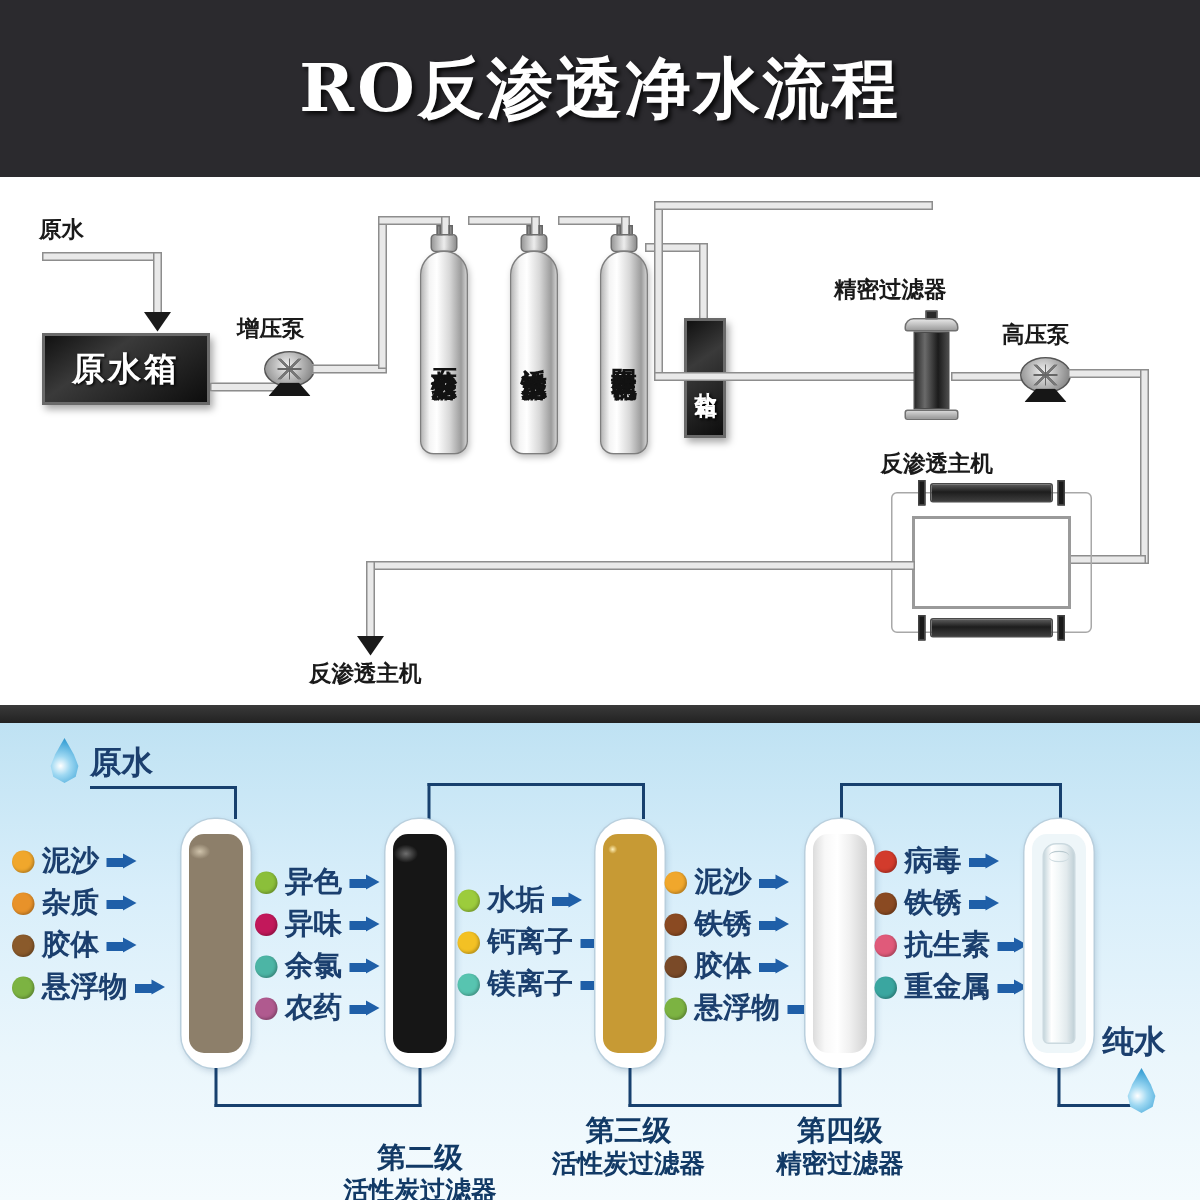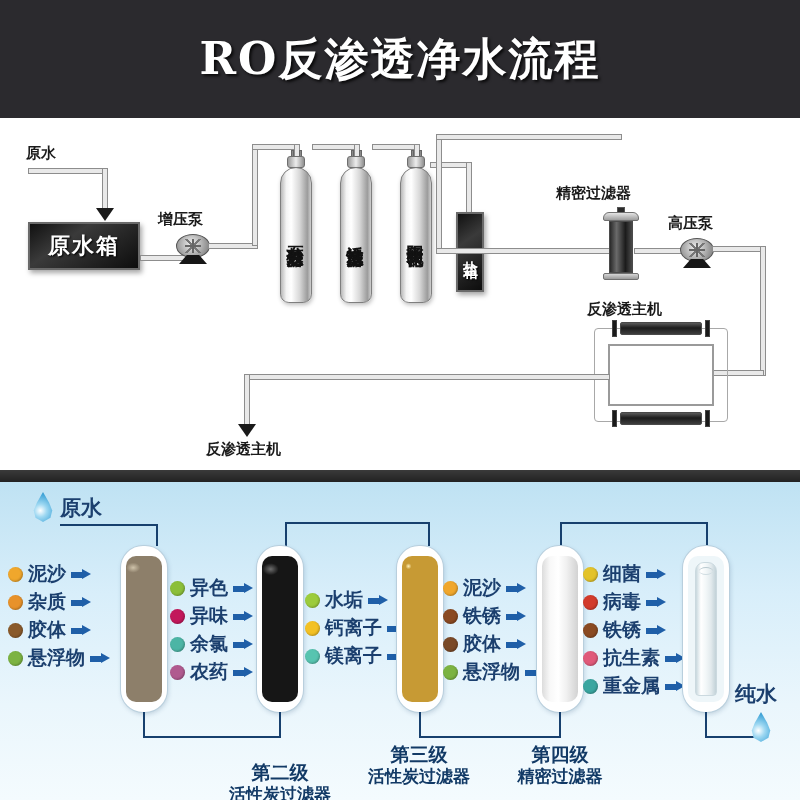--- a/index.html
+++ b/index.html
@@ -521,25 +521,20 @@
       </div>
     </div>
 
     <div class="cap-col" style="left:537px; top:64px; width:46px; height:166px;">
       <div class="cap-shell"></div>
       <div class="cap-fill f-pp"></div>
     </div>
 
     <div class="clist" style="left:583px; top:78px;">
       <div class="crow">
-        <div class="cicon" style="background:#e3c32a"></div>
-        <div class="ctext">细菌</div>
-        <div class="arr"></div>
-      </div>
-      <div class="crow">
         <div class="cicon" style="background:#d23b2c"></div>
         <div class="ctext">病毒</div>
         <div class="arr"></div>
       </div>
       <div class="crow">
         <div class="cicon" style="background:#8a4a22"></div>
         <div class="ctext">铁锈</div>
         <div class="arr"></div>
       </div>
       <div class="crow">

